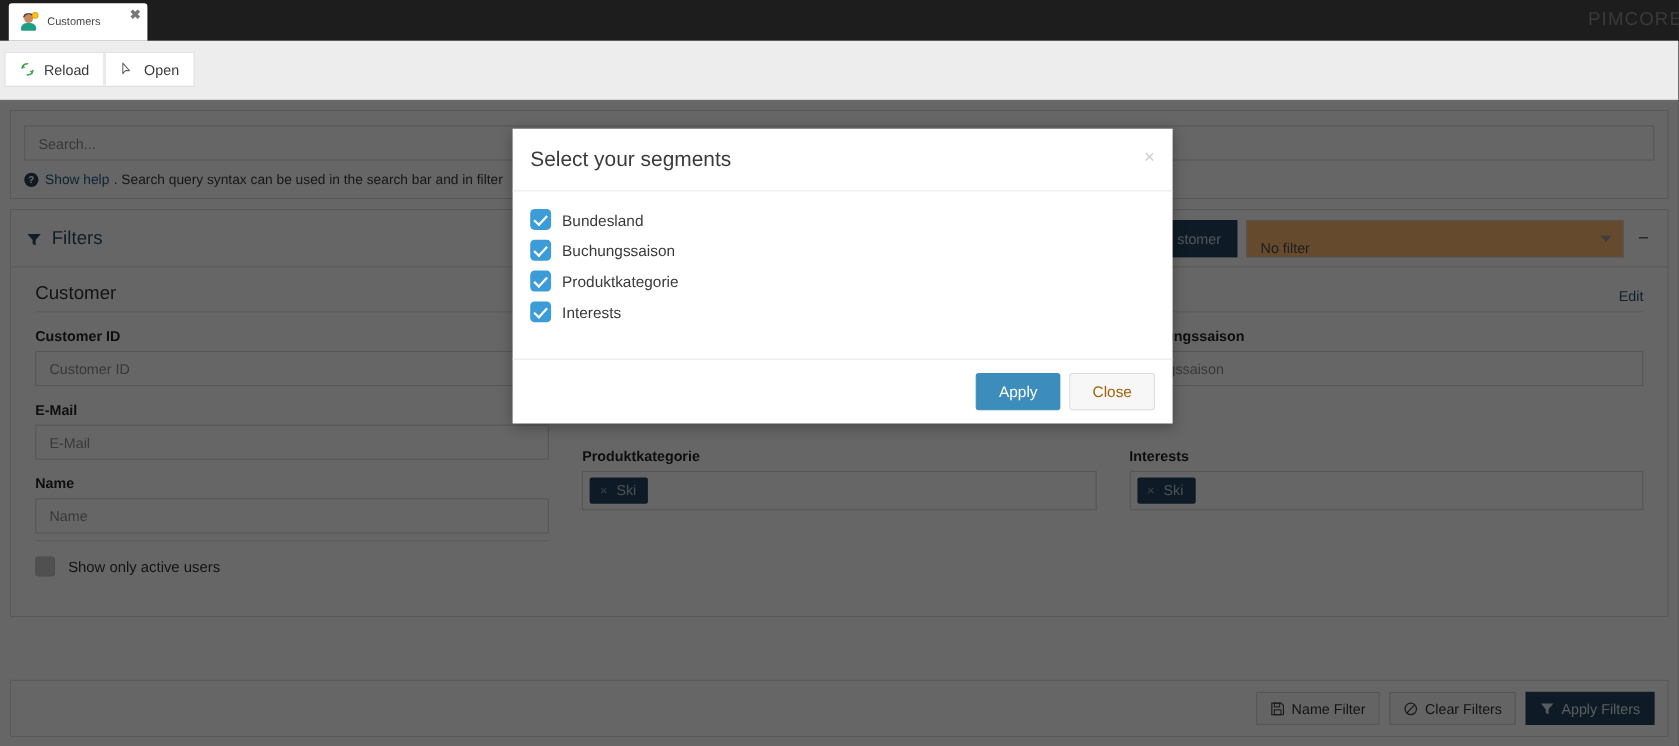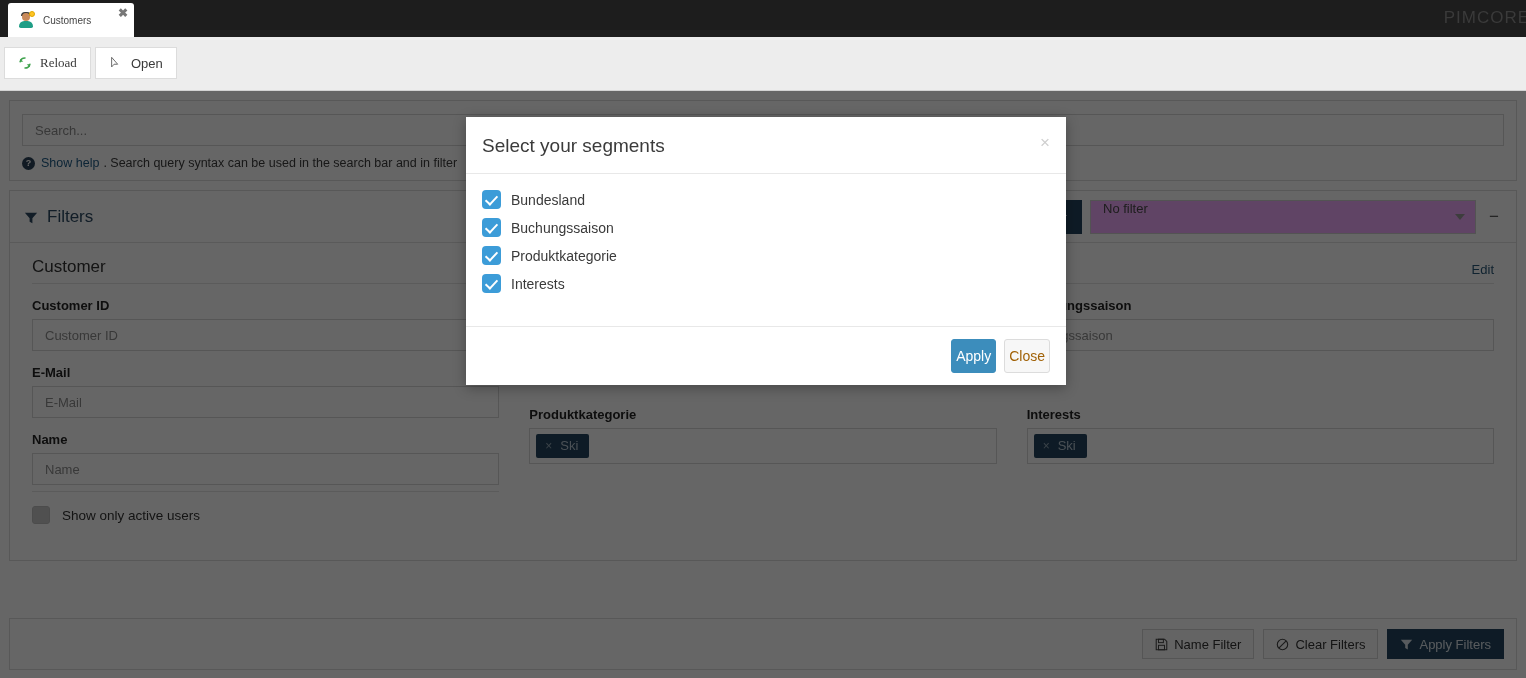--- a/index.html
+++ b/index.html
@@ -63,21 +63,21 @@
     position: absolute; left: 0; top: 37px; width: 1526px; height: 54px;
     background: #ededed; border-bottom: 1px solid #d3d3d3;
   }
   .tb-btn {
     position: absolute; top: 10px; height: 32px;
     background: #fff; border: 1px solid #dcdcdc;
     display: flex; align-items: center; gap: 8px;
     padding: 0 13px; font-size: 13px; color: #3a3a3a;
     cursor: pointer;
   }
-  .tb-reload { left: 4px; font-family: Liberation Serif, serif; }
+  .tb-reload { left: 4px; }
   .tb-open { left: 95px; }
   .ico-reload { width: 14px; height: 14px; flex: 0 0 14px; }
   .ico-cursor { width: 14px; height: 14px; flex: 0 0 14px; }
 
   
   .page {
     position: absolute; left: 0; top: 91px; width: 1526px; height: 587px;
     background: #ffffff;
     padding: 9px 9px 0 9px;
   }
@@ -121,22 +121,22 @@
   .head-right {
     position: absolute; right: 12px; top: 9px;
     display: flex; align-items: center; gap: 8px;
   }
   .btn-dark {
     height: 34px; background: #23455f; color: #c6d4de;
     border: none; font-size: 13px; padding: 0 15px; cursor: pointer;
     font-family: "Liberation Sans", sans-serif;
   }
   .select-box {
-    width: 386px; height: 34px; border: 1px solid #cfcfcf; background: #f0abfc;
-    display: flex; align-items: flex-start; padding: 0 12px;
+    width: 343px; height: 34px; border: 1px solid #cfcfcf; background: #fdba74;
+    display: flex; align-items: flex-end; padding: 0 12px;
     font-size: 13px; color: #4a4a4a; position: relative; cursor: pointer;
   }
   .select-caret {
     position: absolute; right: 10px; top: 50%;
     transform: translateY(-50%);
     width: 0; height: 0;
     border-left: 5px solid transparent;
     border-right: 5px solid transparent;
     border-top: 6px solid #9a9a9a;
   }
@@ -252,21 +252,21 @@
     content: ""; position: absolute; left: 6px; top: 3px;
     width: 5px; height: 10px; border: solid #fff;
     border-width: 0 2.4px 2.4px 0; transform: rotate(43deg);
   }
   .seg-label { font-size: 14px; color: #3a3a3a; }
   .modal-footer {
     border-top: 1px solid #e8e8e8; padding: 12px 16px;
     display: flex; justify-content: flex-end; gap: 8px;
   }
   .m-btn {
-    height: 34px; font-size: 14px; padding: 0 4px; cursor: pointer;
+    height: 34px; font-size: 14px; padding: 0 20px; cursor: pointer;
     border: 1px solid transparent; border-radius: 3px;
     font-family: "Liberation Sans", sans-serif;
   }
   .m-apply { background: #3c8dbc; color: #fff; border-color: #3c8dbc; }
   .m-close { background: #f7f7f7; color: #a16207; border-color: #dcdcdc; }
 </style>
 </head>
 <body>
 
 <div id="app">

